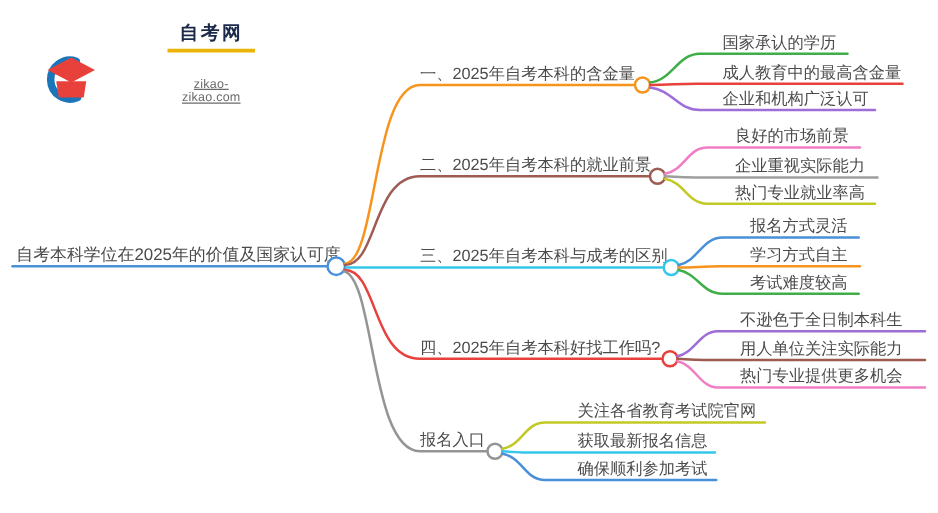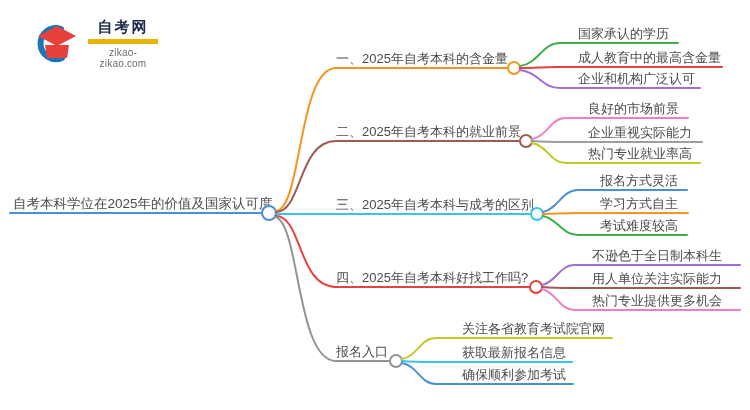--- a/index.html
+++ b/index.html
@@ -1,24 +1,24 @@
 <!DOCTYPE html>
 <html><head>
 <meta charset="utf-8">
 <style>
   html,body{margin:0;padding:0;background:#fff;}
   .stage{position:relative;width:750px;height:410px;background:#ffffff;overflow:hidden;
          font-family:"Liberation Sans","DejaVu Sans",sans-serif;}
   
-  .logo{position:absolute;left:30px;top:16px;display:flex;align-items:center;}
+  .logo{position:absolute;left:30px;top:16px;display:flex;align-items:flex-end;gap:46px;}
   .logo-icon{width:50px;height:42px;}
   .brand{margin-left:8px;width:70px;text-align:center;}
   .brand-name{font-size:15px;font-weight:bold;color:#1b2a4a;letter-spacing:2px;line-height:22px;}
-  .brand-domain{font-size:10px;color:#6b6b6b;border-top:5px solid #eab308;padding-top:3px;margin-top:1px;
-                letter-spacing:.2px;}
+  .brand-domain{font-size:10px;color:#6b6b6b;border-top:3px solid #eab308;padding-top:20px;margin-top:1px;
+                letter-spacing:.2px;text-decoration:underline;}
   
   svg.map{position:absolute;left:0;top:0;}
   svg.map path{fill:none;stroke-width:2;stroke-linecap:round;}
   svg.map circle.node{fill:#ffffff;stroke-width:2;}
   svg.map text{fill:#4b4b4b;font-size:13px;font-family:"Liberation Sans","DejaVu Sans",sans-serif;}
   svg.map text.root-label{font-size:13.5px;}
 </style>
 </head>
 <body>
 

